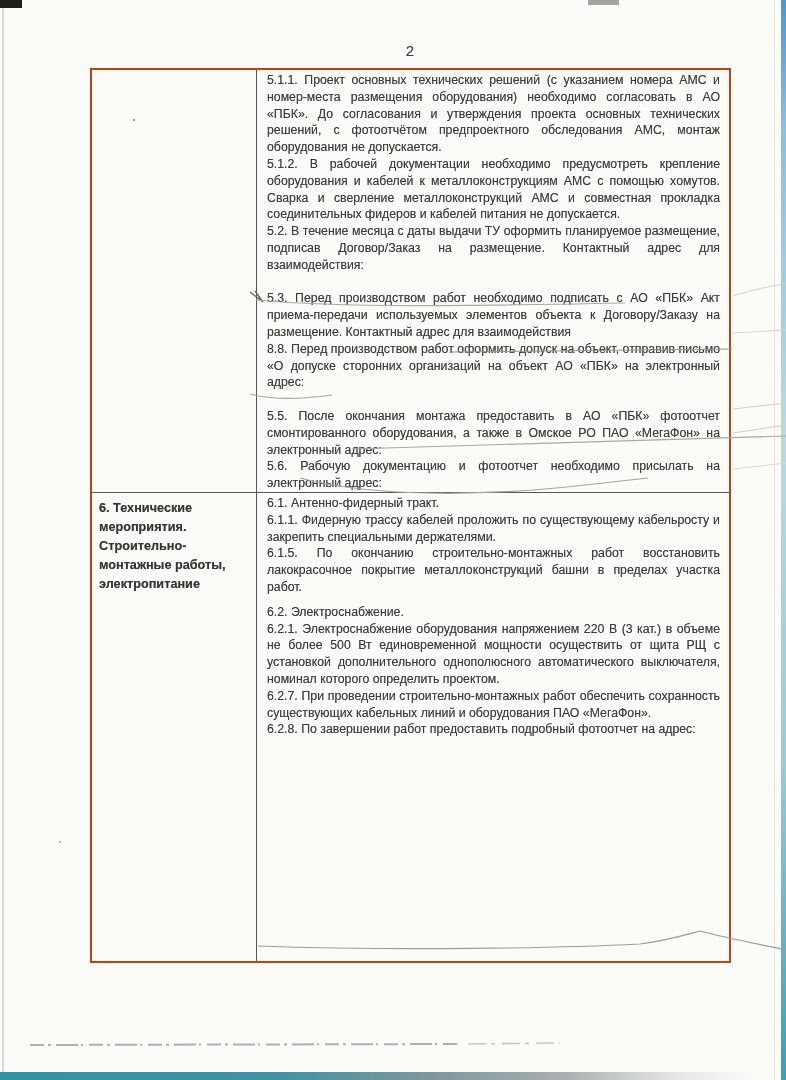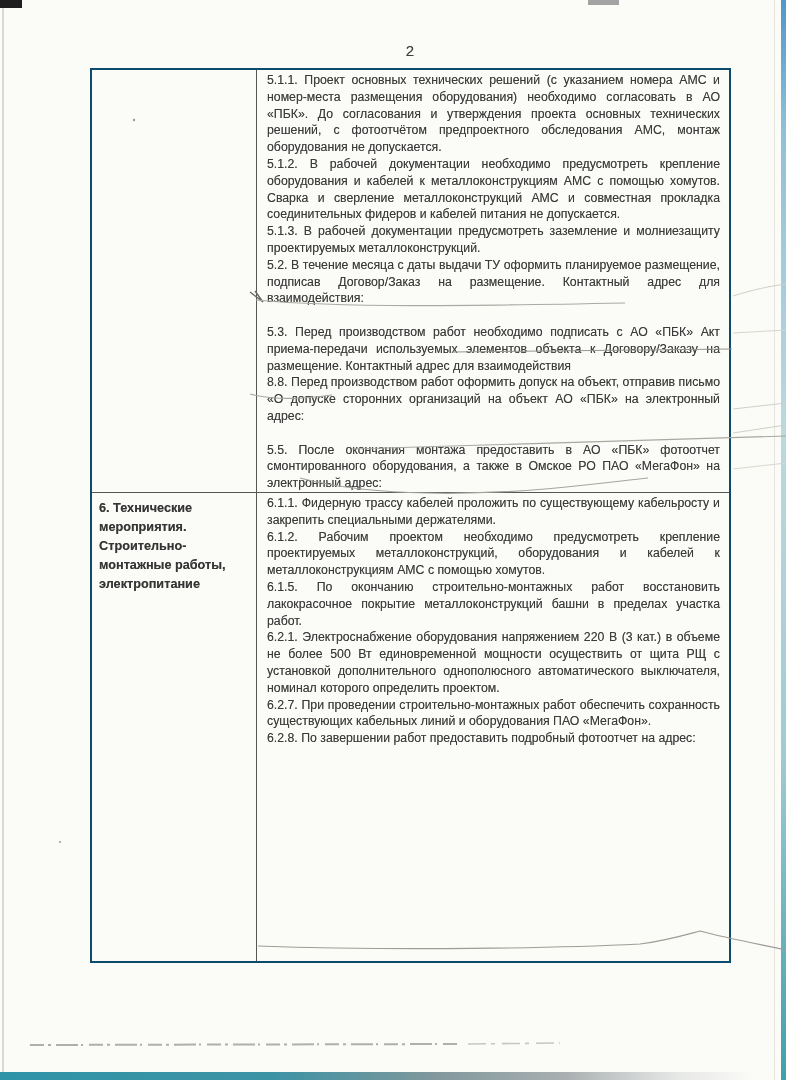--- a/index.html
+++ b/index.html
@@ -25,21 +25,21 @@
   .notch-topleft { position:absolute; left:0; top:0; width:22px; height:8px; background:#1e1e1e; }
   .smudge-top    { position:absolute; left:588px; top:0; width:31px; height:5px; background:#8d8d8d; opacity:.8; }
 
   .page-number {
     position:absolute; left:410px; top:42px; transform:translateX(-50%);
     font-size:15px; color:#3f3f3f; text-shadow:0 0 .6px rgba(60,60,60,.5);
   }
 
   .doc-table {
     position:absolute; left:90px; top:68px; width:641px; height:895px;
-    border:2px solid #0c4a6e;
+    border:2px solid #c2410c;
     display:grid; grid-template-columns:165px 1fr; grid-template-rows:423px 1fr;
   }
   .cell { overflow:hidden; }
   .cell-left  { border-right:1.3px solid #565656; }
   .row1       { border-bottom:1.3px solid #565656; }
 
   .doc-text {
     color:#3b3b3b; text-shadow:0 0 .6px rgba(60,60,60,.55);
     font-size:12.3px; line-height:16.8px; text-align:justify;
   }
@@ -73,36 +73,36 @@
 
   <div class="page-number">2</div>
 
   <div class="doc-table">
 
     <div class="cell cell-left row1"></div>
 
     <div class="cell row1 cell-clauses doc-text">
       <p>5.1.1. Проект основных технических решений (с указанием номера АМС и номер-места размещения оборудования) необходимо согласовать в АО «ПБК». До согласования и утверждения проекта основных технических решений, с фотоотчётом предпроектного обследования АМС, монтаж оборудования не допускается.</p>
       <p>5.1.2. В рабочей документации необходимо предусмотреть крепление оборудования и кабелей к металлоконструкциям АМС с помощью хомутов. Сварка и сверление металлоконструкций АМС и совместная прокладка соединительных фидеров и кабелей питания не допускается.</p>
-      <p>5.1.3. В рабочей документации предусмотреть заземление и молниезащиту проектируемых металлоконструкций.</p>
       <p class="redact-gap">5.2. В течение месяца с даты выдачи ТУ оформить планируемое размещение, подписав Договор/Заказ на размещение. Контактный адрес для взаимодействия:</p>
       <p>5.3. Перед производством работ необходимо подписать с АО «ПБК» Акт приема-передачи используемых элементов объекта к Договору/Заказу на размещение. Контактный адрес для взаимодействия</p>
       <p class="redact-gap">8.8. Перед производством работ оформить допуск на объект, отправив письмо «О допуске сторонних организаций на объект АО «ПБК» на электронный адрес:</p>
       <p>5.5. После окончания монтажа предоставить в АО «ПБК» фотоотчет смонтированного оборудования, а также в Омское РО ПАО «МегаФон» на электронный адрес:</p>
       <p>5.6. Рабочую документацию и фотоотчет необходимо присылать на электронный адрес:</p>
     </div>
 
     <div class="cell cell-left">
       <div class="section-header">6. Технические мероприятия. Строительно-монтажные работы, электропитание</div>
     </div>
 
     <div class="cell cell-clauses doc-text">
+      <p>6.1. Антенно-фидерный тракт.</p>
       <p>6.1.1. Фидерную трассу кабелей проложить по существующему кабельросту и закрепить специальными держателями.</p>
-      <p>6.1.2. Рабочим проектом необходимо предусмотреть крепление проектируемых металлоконструкций, оборудования и кабелей к металлоконструкциям АМС с помощью хомутов.</p>
       <p>6.1.5. По окончанию строительно-монтажных работ восстановить лакокрасочное покрытие металлоконструкций башни в пределах участка работ.</p>
+      <p class="gap-top">6.2. Электроснабжение.</p>
       <p>6.2.1. Электроснабжение оборудования напряжением 220 В (3 кат.) в объеме не более 500 Вт единовременной мощности осуществить от щита РЩ с установкой дополнительного однополюсного автоматического выключателя, номинал которого определить проектом.</p>
       <p>6.2.7. При проведении строительно-монтажных работ обеспечить сохранность существующих кабельных линий и оборудования ПАО «МегаФон».</p>
       <p>6.2.8. По завершении работ предоставить подробный фотоотчет на адрес:</p>
     </div>
 
   </div>
 
   <svg class="artifacts" viewBox="0 0 786 1080">
 
     <path d="M250,292 l13,10 l-8,-11" fill="none" stroke="#6a6a66" stroke-width="1.4"></path>

